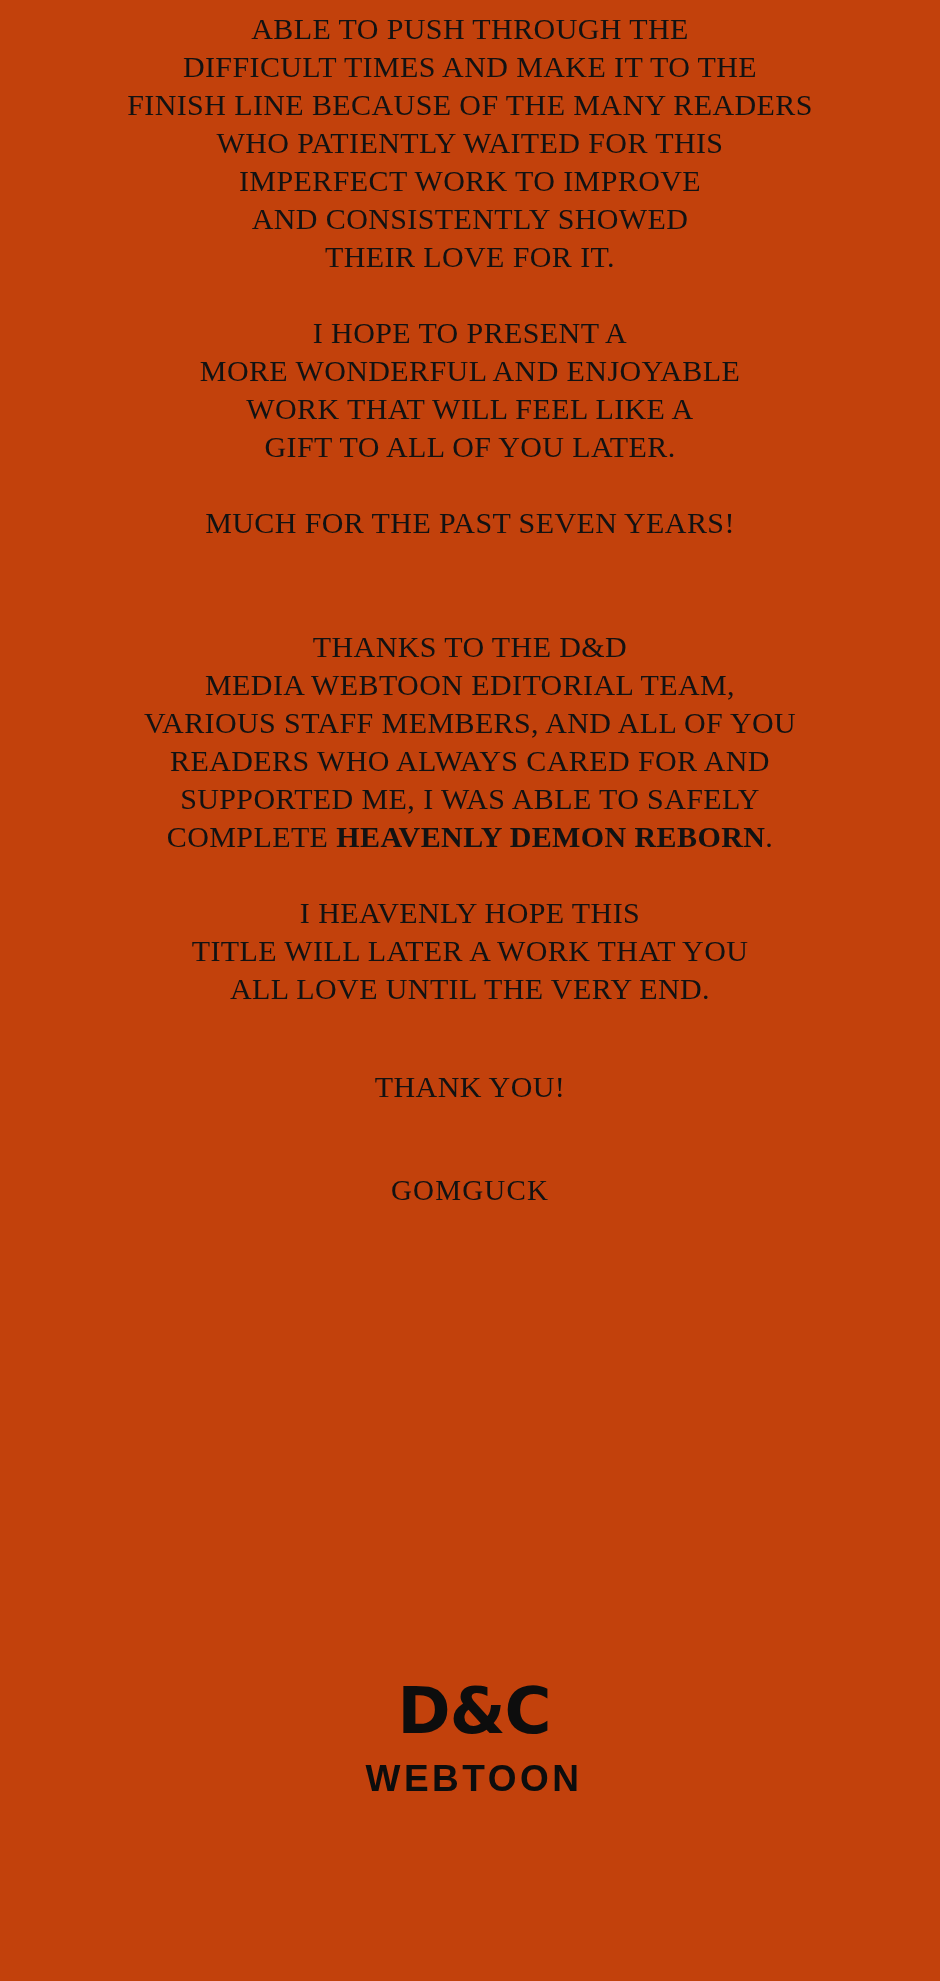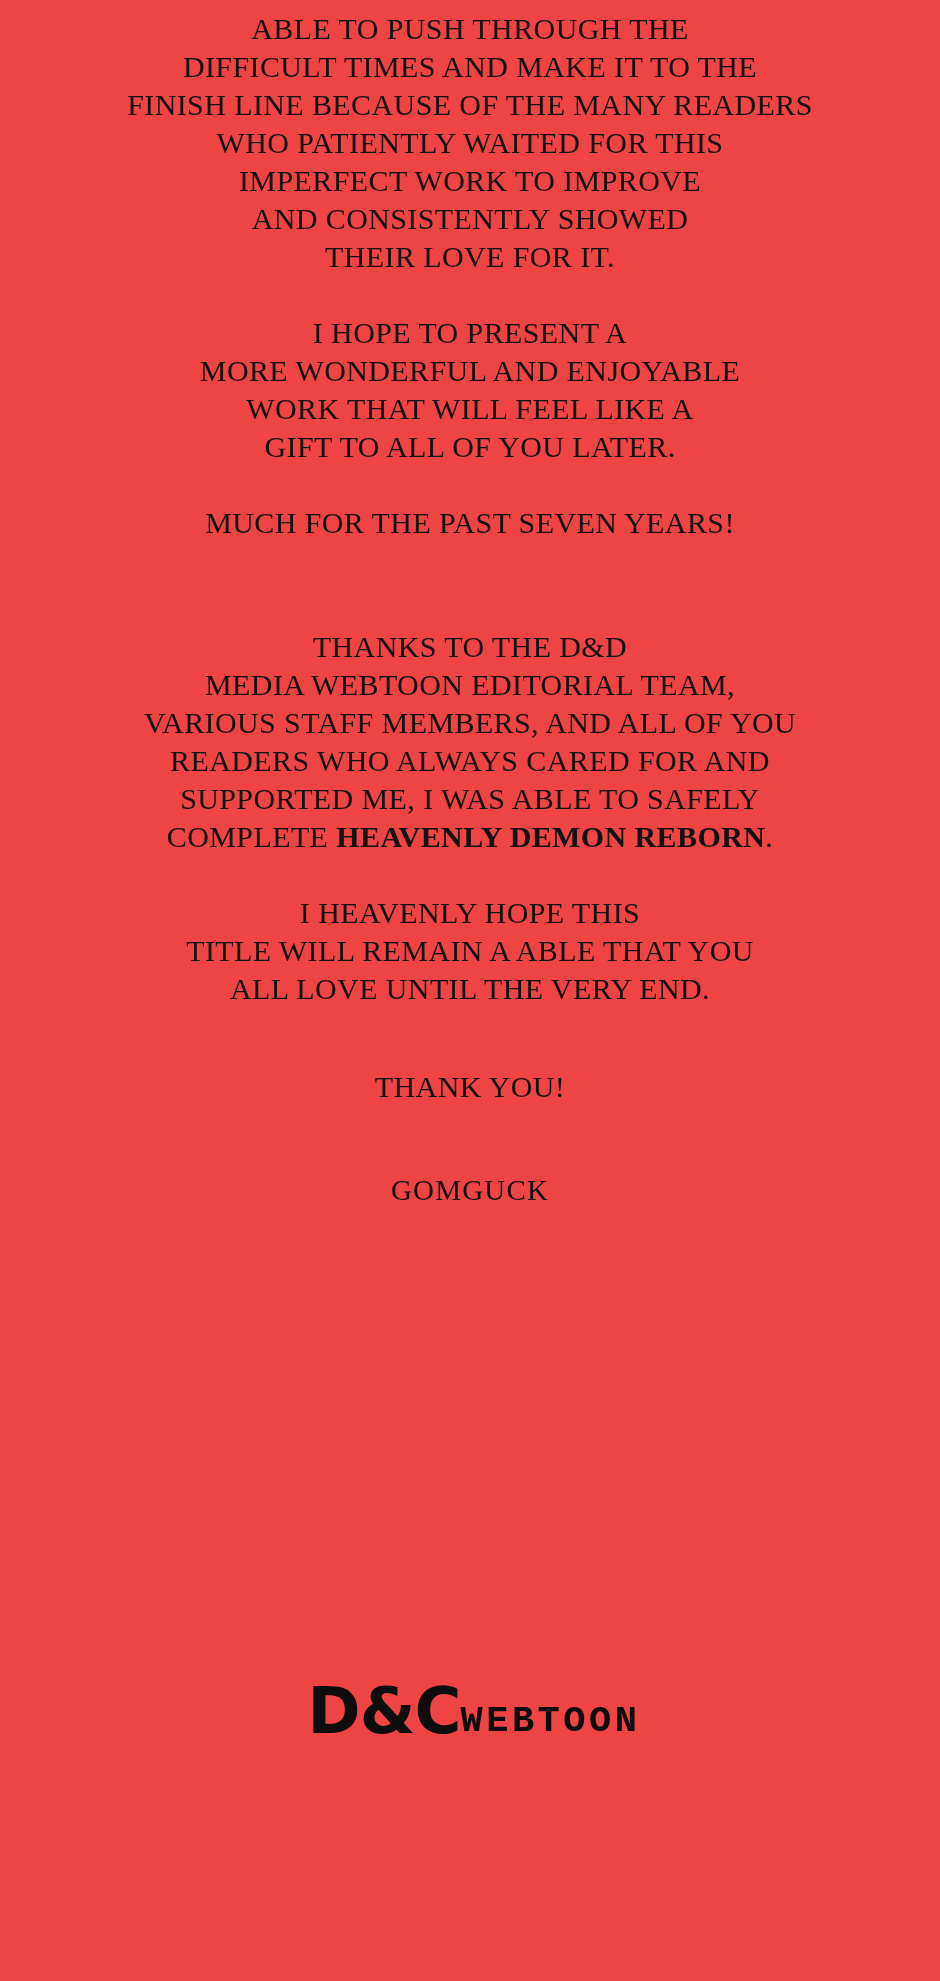--- a/index.html
+++ b/index.html
@@ -11,21 +11,21 @@
     width: 940px;
     min-height: 1981px;
     font-family: "Liberation Serif", serif;
     color: #111111;
     -webkit-font-smoothing: antialiased;
   }
   .page {
     position: relative;
     width: 940px;
     min-height: 1981px;
-    background: #ef4444;
+    background: #c2410c;
     overflow: hidden;
   }
   .afterword {
     padding-top: 0px;
     text-align: center;
   }
   .line {
     font-family: "Liberation Serif", serif;
     font-size: 30px;
     line-height: 38px;
@@ -53,40 +53,40 @@
     letter-spacing: 1.2px;
     color: #121212;
     margin-top: 39px;
   }
   .logo-wrap {
     position: absolute;
     left: 8px;
     right: 0;
     top: 1680px;
     display: flex;
-    flex-direction: row;
-    align-items: flex-end;
+    flex-direction: column;
+    align-items: center;
     justify-content: center;
   }
   .logo-main {
     font-family: "DejaVu Sans", sans-serif;
     font-weight: bold;
     font-size: 64px;
     line-height: 62px;
     letter-spacing: -1px;
     color: #0d0d0d;
   }
   .logo-sub {
-    font-family: Liberation Mono, monospace;
+    font-family: Liberation Sans, sans-serif;
     font-weight: bold;
     font-size: 37px;
     line-height: 42px;
     letter-spacing: 3.5px;
     color: #0d0d0d;
-    margin-top: 8px;
+    margin-top: 16px;
   }
 </style>
 </head>
 <body>
 
 <div class="page">
 
   <div class="afterword">
 
     <div>
@@ -124,21 +124,21 @@
       <div class="line">VARIOUS STAFF MEMBERS, AND ALL OF YOU</div>
       <div class="line">READERS WHO ALWAYS CARED FOR AND</div>
       <div class="line">SUPPORTED ME, I WAS ABLE TO SAFELY</div>
       <div class="line"><span>COMPLETE </span><span class="italic-title">HEAVENLY DEMON REBORN</span><span>.</span></div>
     </div>
 
     <div class="gap-md"></div>
 
     <div>
       <div class="line">I HEAVENLY HOPE THIS</div>
-      <div class="line">TITLE WILL REMAIN A ABLE THAT YOU</div>
+      <div class="line">TITLE WILL LATER A WORK THAT YOU</div>
       <div class="line">ALL LOVE UNTIL THE VERY END.</div>
     </div>
 
     <div class="gap-lg"></div>
 
     <div>
       <div class="line">THANK YOU!</div>
     </div>
 
     <div class="gap-sm"></div>

